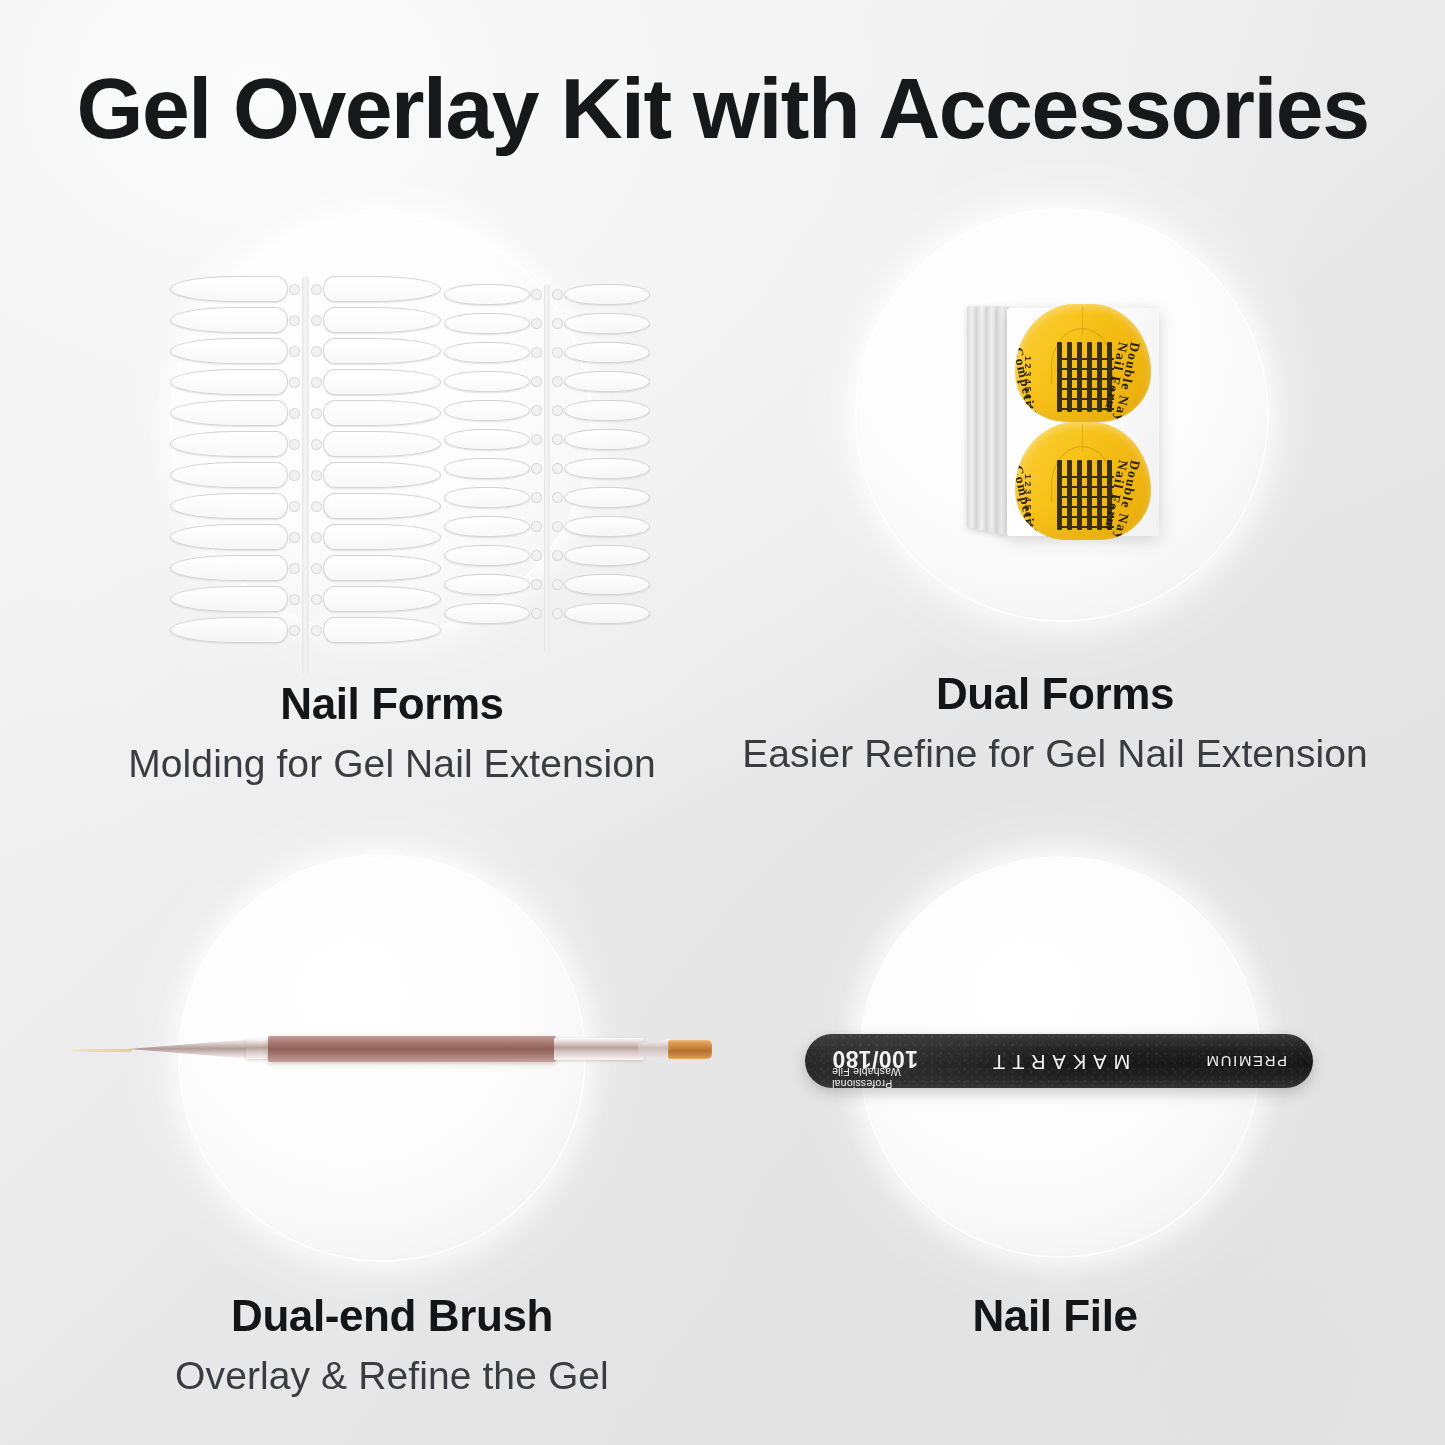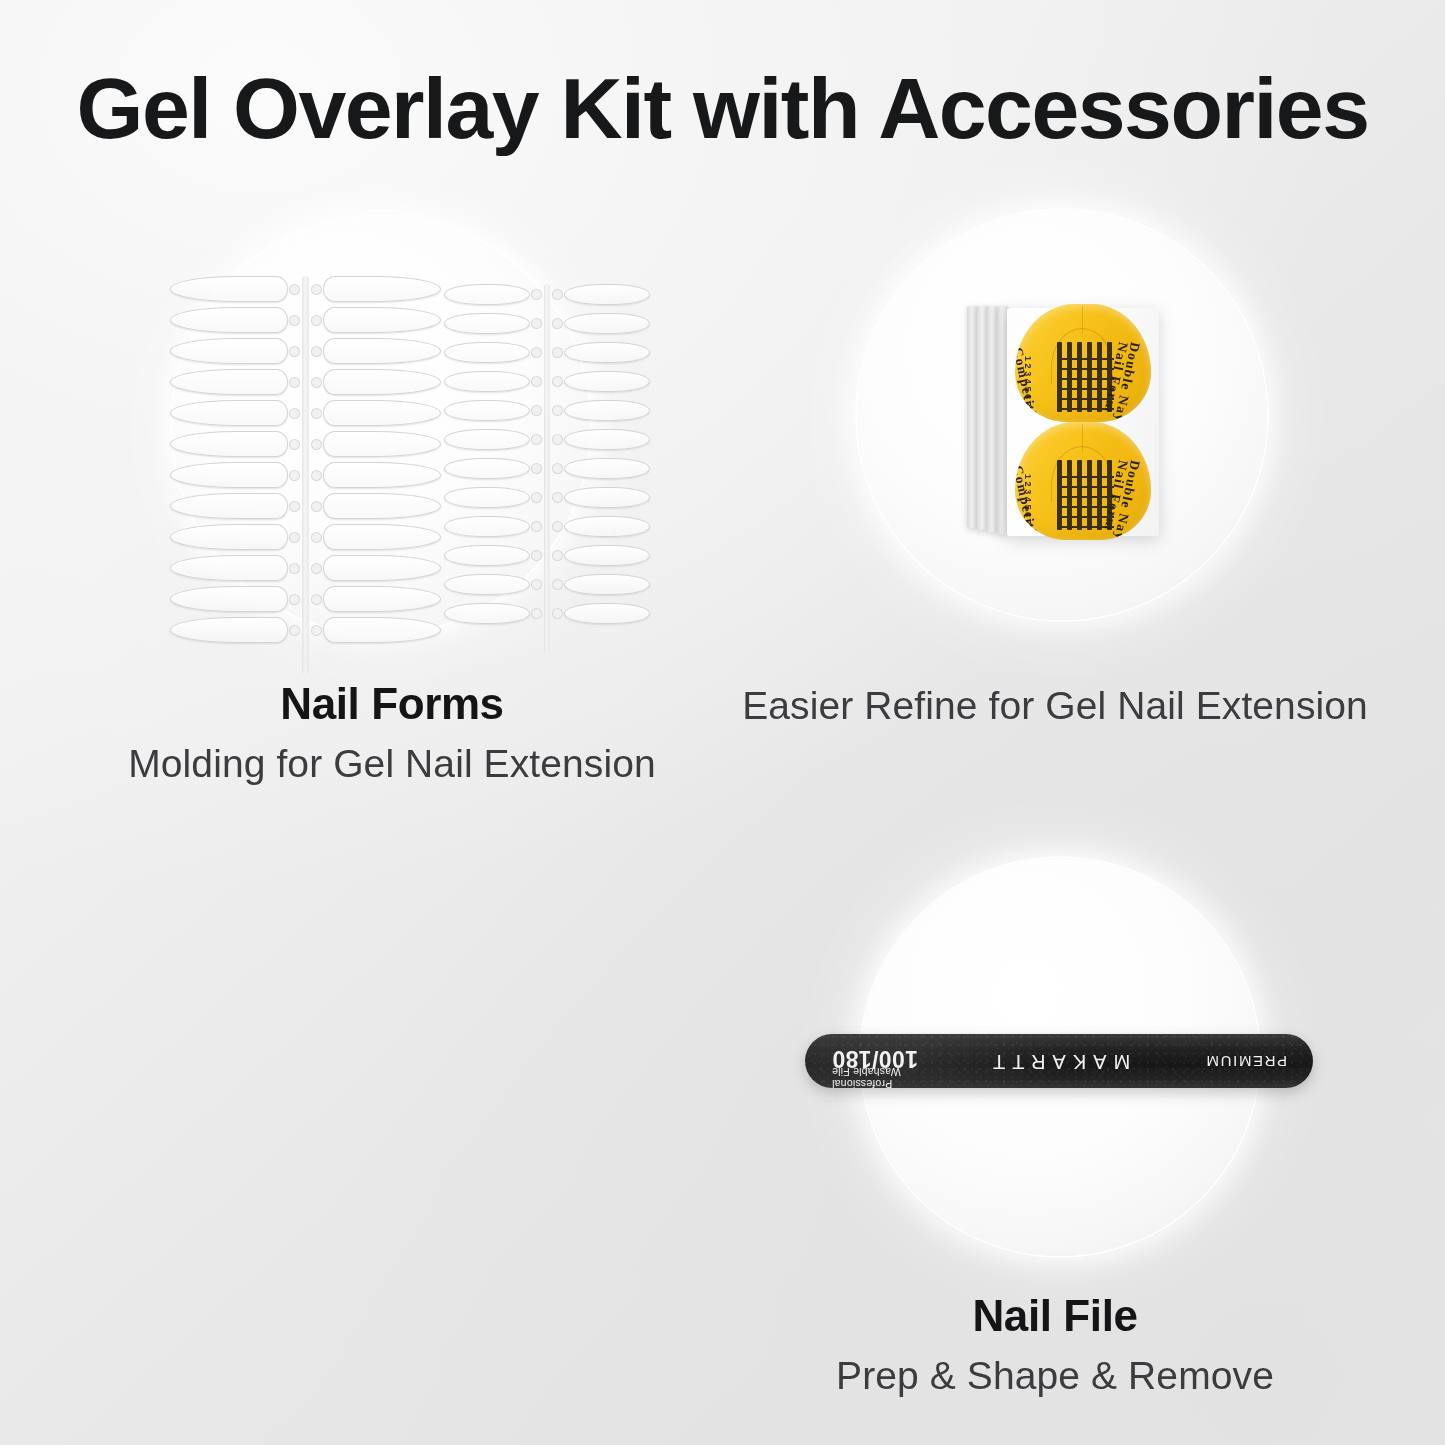--- a/index.html
+++ b/index.html
@@ -394,40 +394,66 @@
           <div class="arc-txt" style="left:10px; top:42px; transform:rotate(78deg); transform-origin:left top;">Competitive Edge</div>
 
           <div class="arc-txt" style="left:128px; top:40px; transform:rotate(-258deg); transform-origin:left top;">Double Nay Thick</div>
 
           <div class="arc-txt" style="left:116px; top:40px; transform:rotate(-258deg); transform-origin:left top;">Nail Form</div>
         </div>
       </div>
     </div>
 
     <div class="caption" style="top:474px;">
+      <div class="cap-title">Dual Forms</div>
       <div class="cap-sub">Easier Refine for Gel Nail Extension</div>
     </div>
   </div>
 
+  <div class="quad" style="left:62px; top:840px; width:660px; height:580px;">
+
+    <div class="halo" style="left:118px; top:16px; width:404px; height:404px;"></div>
+
+    <div class="brush" style="left:-2px; top:186px; width:660px; height:50px;">
+
+      <div class="b-liner" style="left:10px; top:22.5px; width:62px; height:3px;"></div>
+
+      <div class="b-cone-left" style="left:68px; top:13px; width:125px; height:20px;"></div>
+
+      <div class="b-ferrule" style="left:186px; top:13px; width:24px; height:20px; border-radius:1px;"></div>
+
+      <div class="b-handle" style="left:208px; top:10px; width:288px; height:26px;"></div>
+
+      <div class="b-ferrule" style="left:494px; top:12px; width:90px; height:22px; border-radius:1px 2px 2px 1px;"></div>
+
+      <div class="b-crimp" style="left:578px; top:13px; width:32px; height:20px;"></div>
+
+      <div class="b-head" style="left:608px; top:14px; width:44px; height:19px;"></div>
+    </div>
+
+    <div class="caption" style="top:452px;">
+      <div class="cap-title">Dual-end Brush</div>
+      <div class="cap-sub">Overlay &amp; Refine the Gel</div>
+    </div>
+  </div>
 
   <div class="quad" style="left:725px; top:840px; width:660px; height:580px;">
 
     <div class="halo" style="left:136px; top:18px; width:398px; height:398px;"></div>
 
     <div class="file" style="left:80px; top:194px; width:508px; height:54px;">
       <div class="file-grain"></div>
 
       <div class="file-txt ft-grit" style="left:27px; top:11px;">100/180</div>
       <div class="file-txt ft-line" style="left:27px; top:32px;">Washable File</div>
       <div class="file-txt ft-line" style="left:27px; top:44px;">Professional</div>
 
       <div class="file-txt ft-brand" style="left:181px; top:16px;">MAKARTT</div>
 
       <div class="file-txt ft-prem" style="left:400px; top:19px;">PREMIUM</div>
     </div>
 
     <div class="caption" style="top:452px;">
       <div class="cap-title">Nail File</div>
-      <div class="cap-sub">Prep &amp; Shape &amp; Remove</div>
     </div>
   </div>
 
 </div>
 
 </body></html>

